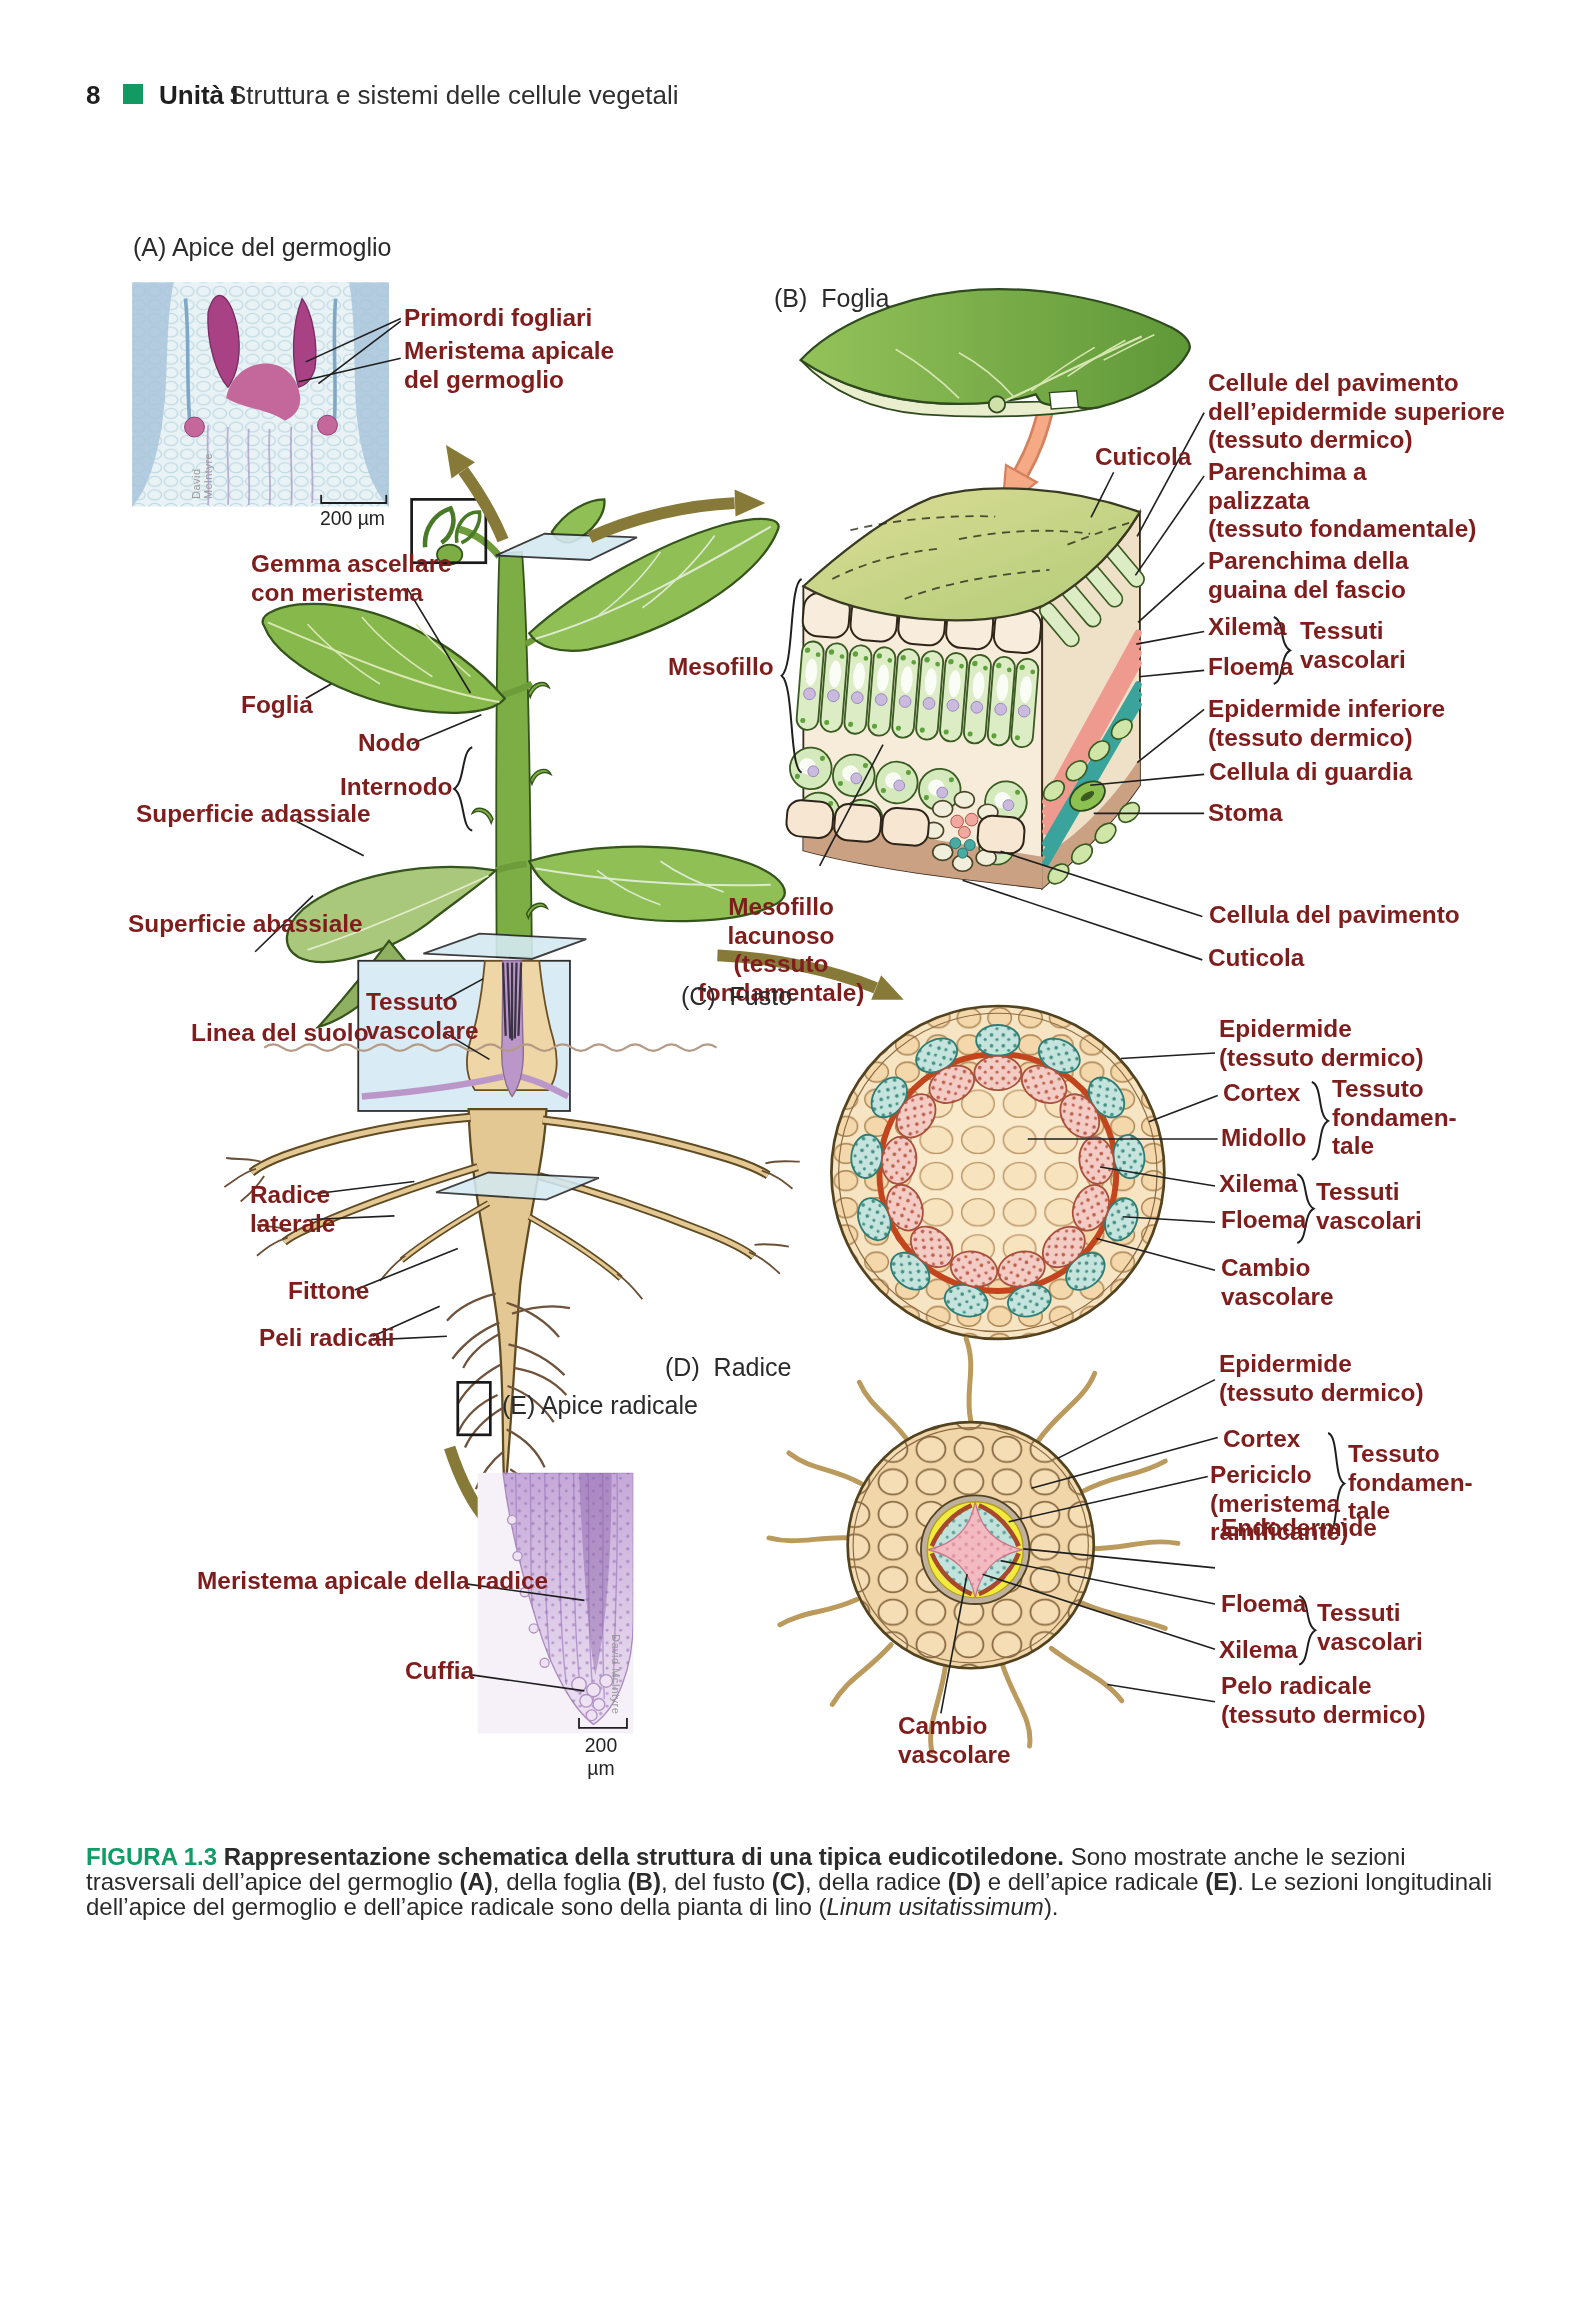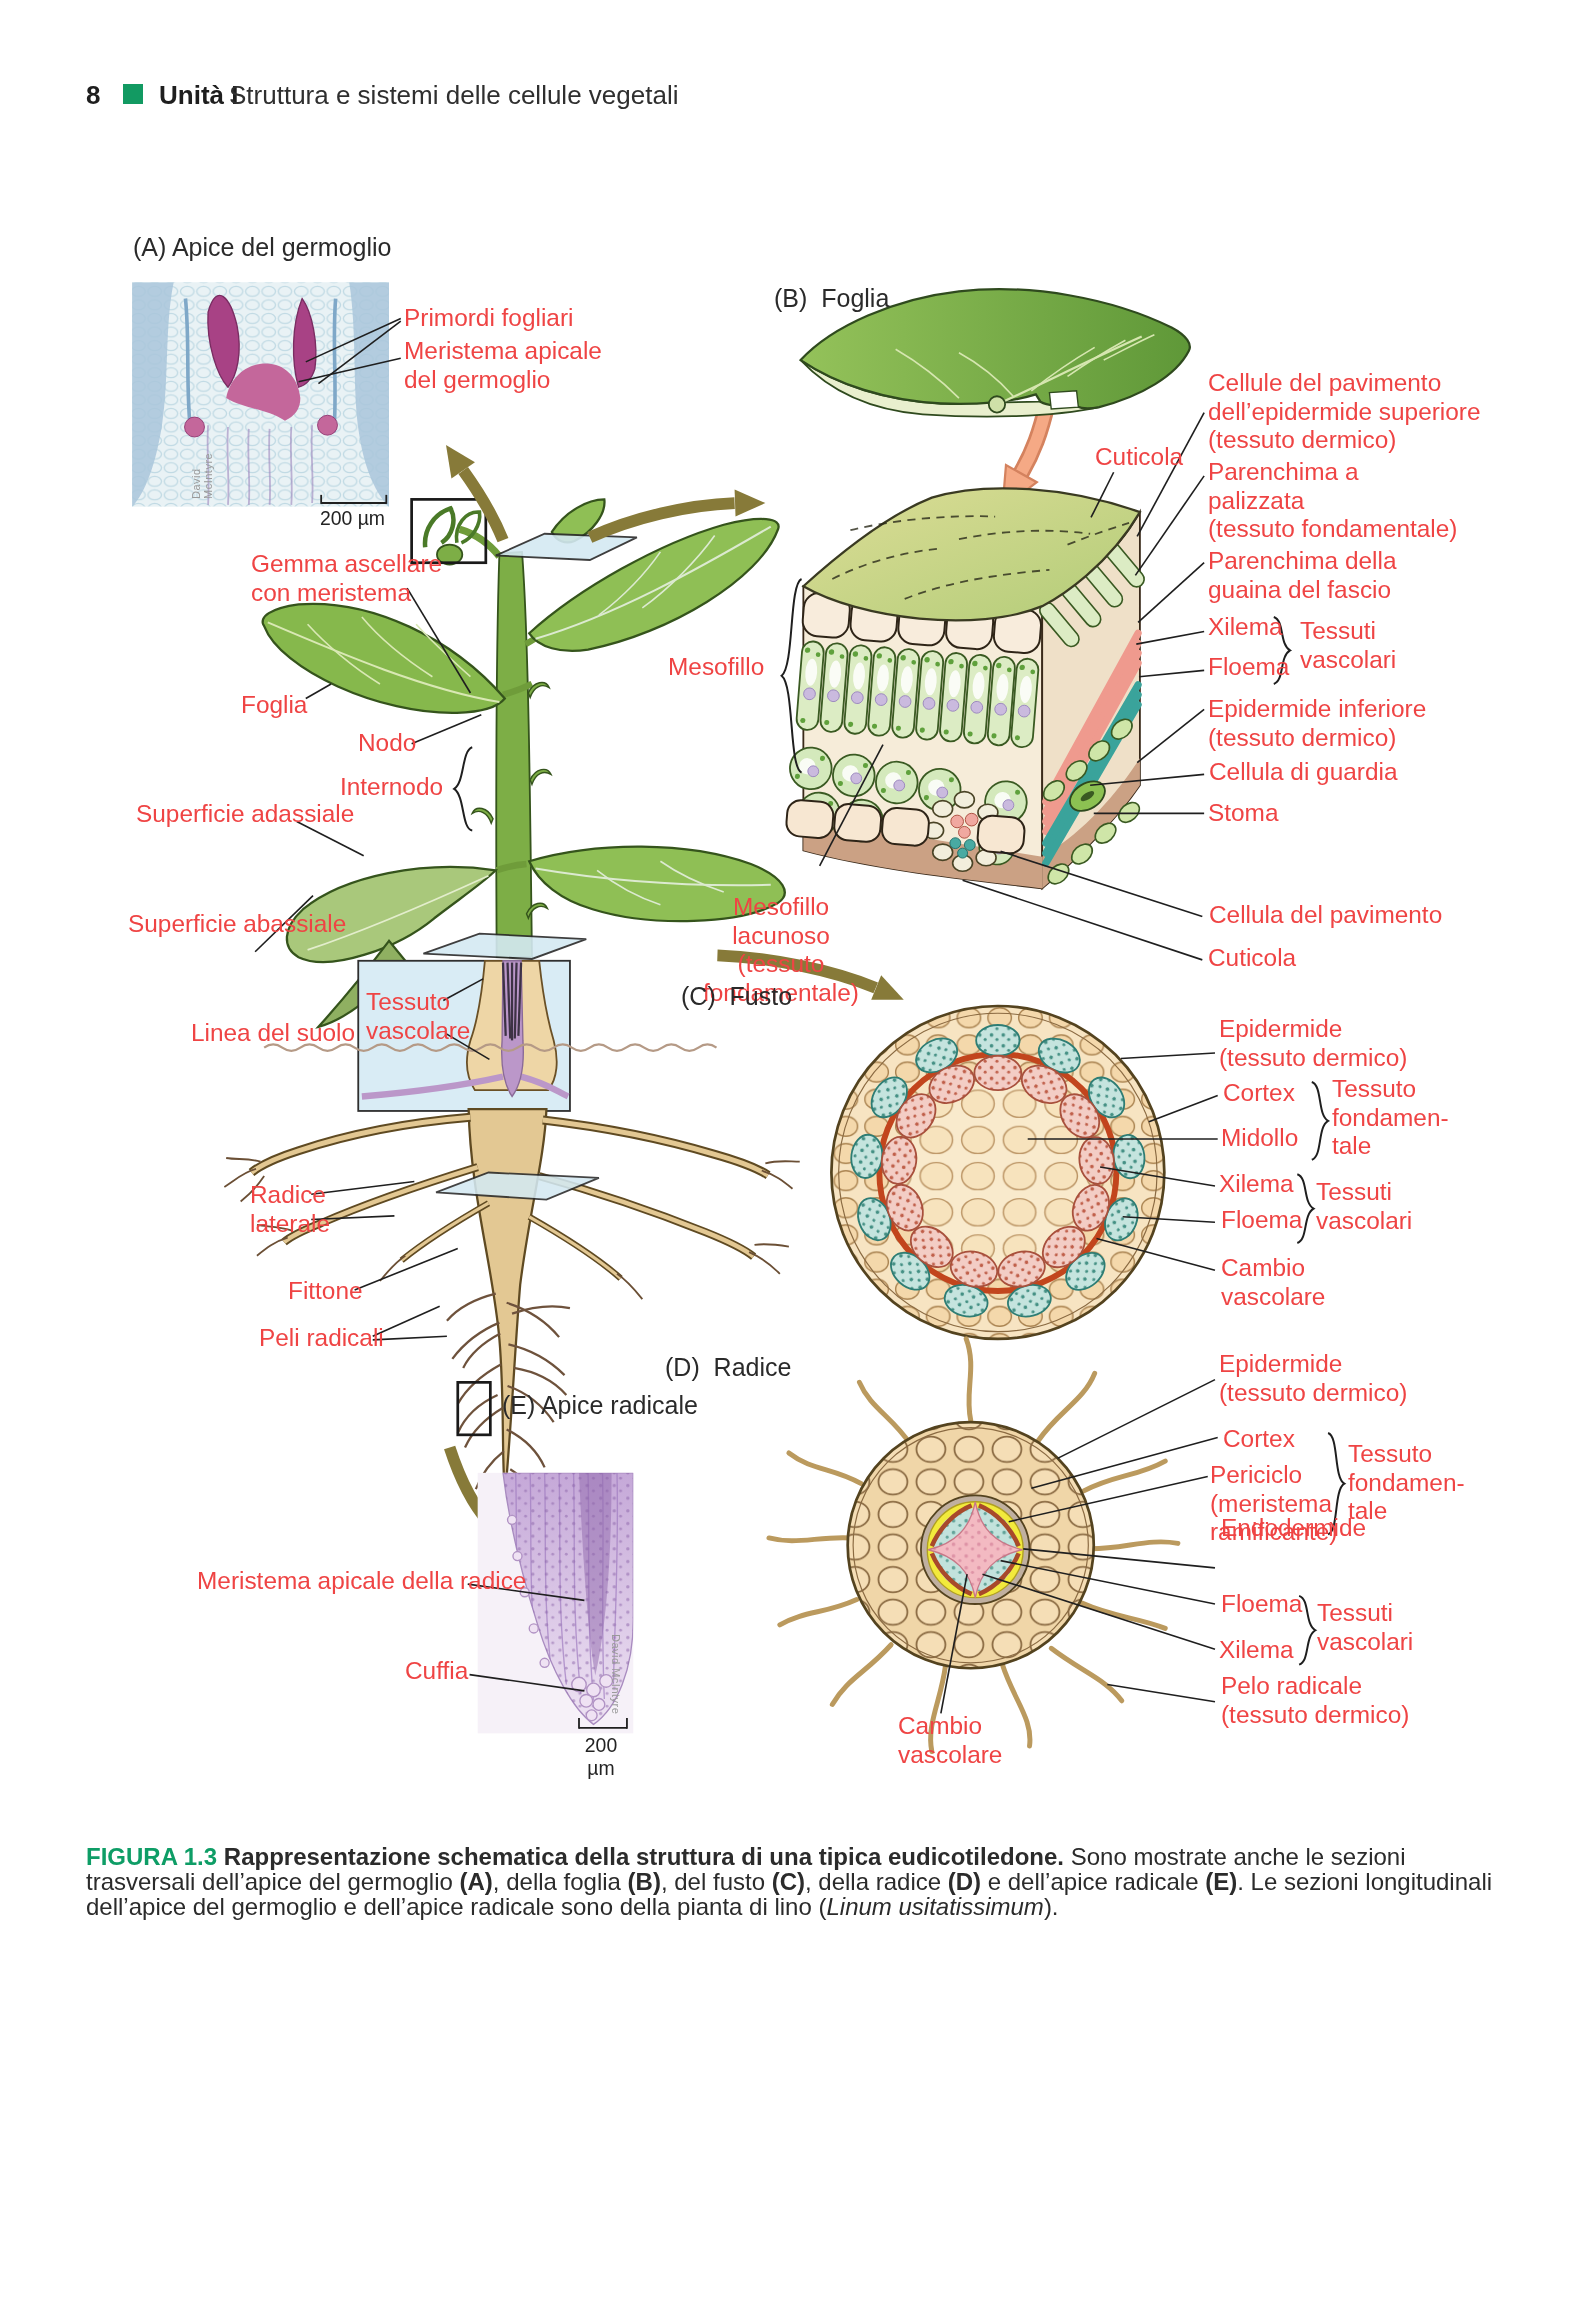--- a/index.html
+++ b/index.html
@@ -1,19 +1,19 @@
 <!DOCTYPE html>
 <html style="font-size:14.5px"><head>
 <meta charset="utf-8">
 <style>
   html,body{margin:0;padding:0;background:#ffffff;}
   #page{position:relative;width:1585px;height:2316px;background:#ffffff;overflow:hidden;
         font-family:"Liberation Sans", sans-serif;color:#232323;}
   .abs{position:absolute;}
-  .lbl{position:absolute;font-size:24.4px;line-height:1.17;color:#ef4444;white-space:pre-line;}
+  .lbl{position:absolute;font-size:24.4px;line-height:1.17;color:#7f1d1d;white-space:pre-line;font-weight:bold;}
   .ttl{position:absolute;font-size:25px;color:#2a2a2a;white-space:pre;}
   .small{position:absolute;font-size:19.4px;color:#232323;}
   .credit{position:absolute;font-size:11px;color:#9a9a9a;writing-mode:vertical-rl;letter-spacing:0.5px;}
   .credit.up{transform:rotate(180deg);}
   .hdr{position:absolute;top:80px;font-size:26px;color:#2f2f2f;}
   .hdr-num{font-weight:bold;color:#1e1e1e;}
   .hdr-unit{font-weight:bold;color:#1e1e1e;}
   .hdr-square{position:absolute;left:123px;top:84px;width:20px;height:20px;background:#129a62;}
   #caption{position:absolute;left:86px;top:1844px;width:1422px;font-size:24px;line-height:25px;color:#2b2b2b;}
   .cap-green{color:#0e9d66;font-weight:bold;}

